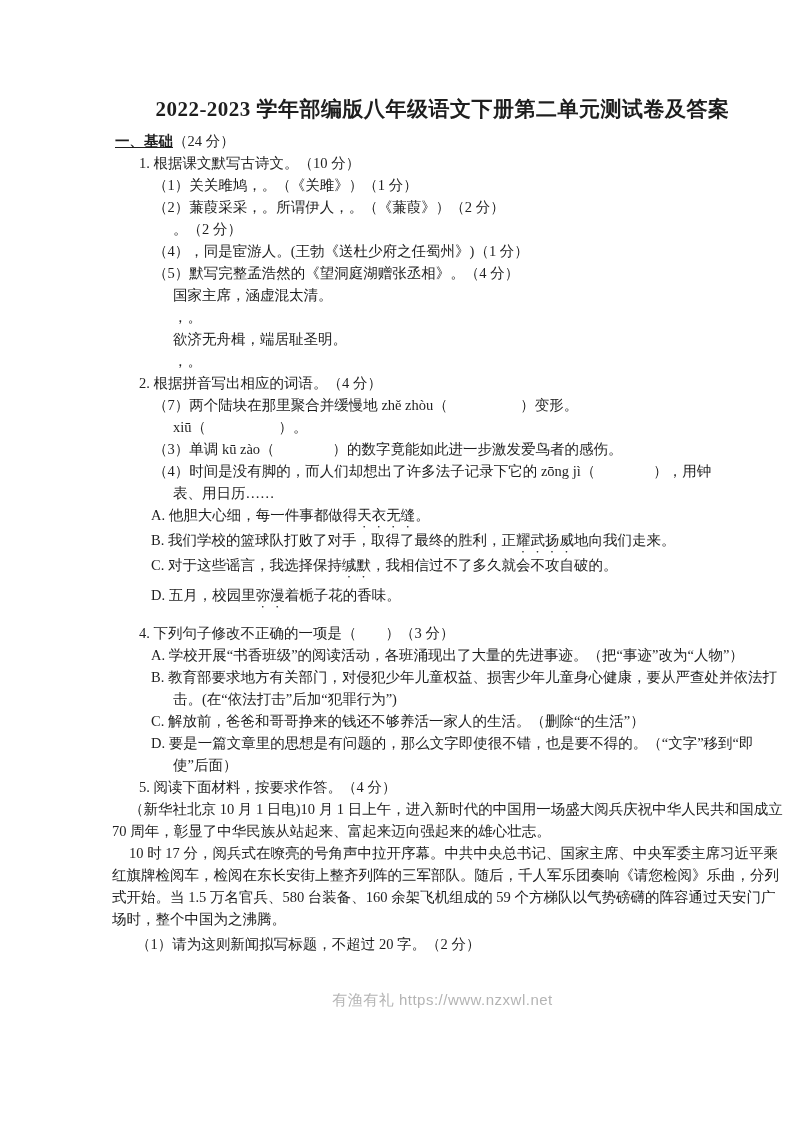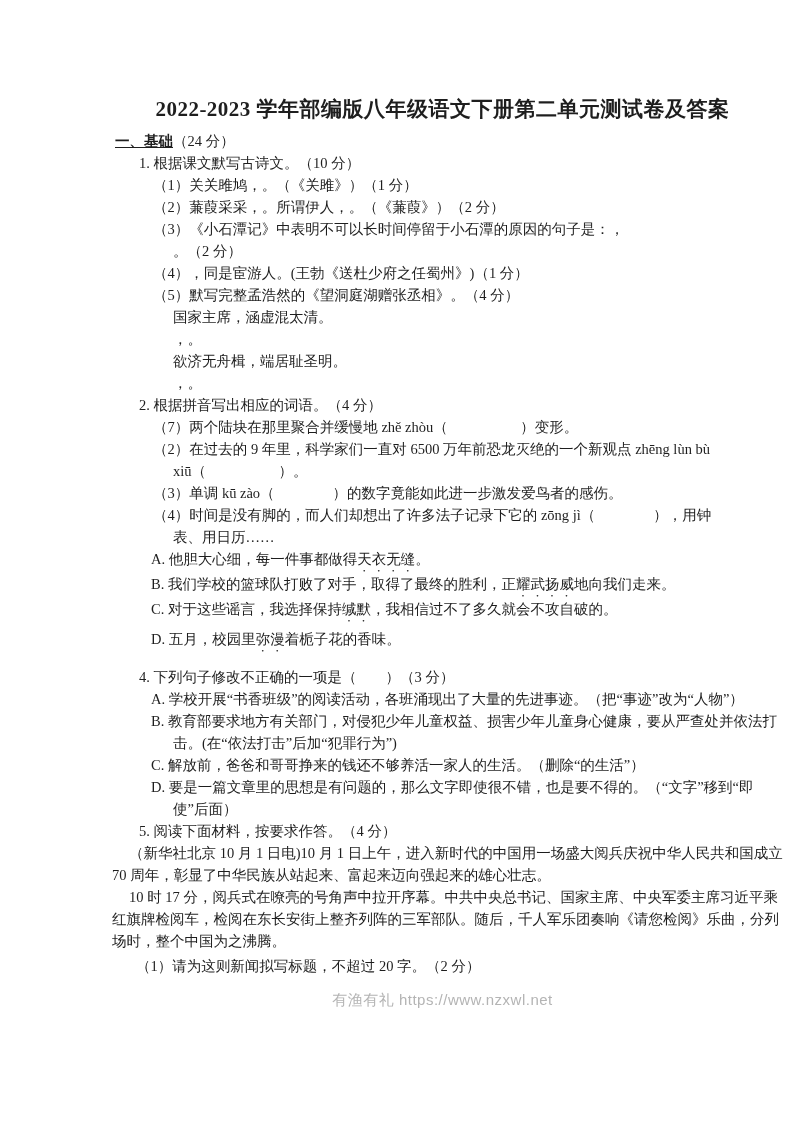--- a/index.html
+++ b/index.html
@@ -70,32 +70,30 @@
 
   <div class="title">2022-2023 学年部编版八年级语文下册第二单元测试卷及答案</div>
 
   <div class="body">
 
     <div class="line ind0"><span class="bold">一、基础</span><span>（24 分）</span></div>
 
     <div class="line ind1">1. 根据课文默写古诗文。（10 分）</div>
     <div class="line ind2">（1）关关雎鸠，。（《关雎》）（1 分）</div>
     <div class="line ind2">（2）蒹葭采采，。所谓伊人，。（《蒹葭》）（2 分）</div>
-    <div class="line ind2">（3）《小石潭记》中表明不可以长时间停留于小石潭的原因的句子是：，</div>
     <div class="line ind3">。（2 分）</div>
     <div class="line ind2">（4），同是宦游人。(王勃《送杜少府之任蜀州》)（1 分）</div>
     <div class="line ind2">（5）默写完整孟浩然的《望洞庭湖赠张丞相》。（4 分）</div>
     <div class="line ind3">国家主席，涵虚混太清。</div>
     <div class="line ind3">，。</div>
     <div class="line ind3">欲济无舟楫，端居耻圣明。</div>
     <div class="line ind3">，。</div>
 
     <div class="line ind1">2. 根据拼音写出相应的词语。（4 分）</div>
     <div class="line ind2">（7）两个陆块在那里聚合并缓慢地 zhě zhòu（　　　　　）变形。</div>
-    <div class="line ind2">（2）在过去的 9 年里，科学家们一直对 6500 万年前恐龙灭绝的一个新观点 zhēng lùn bù</div>
     <div class="line ind3">xiū（　　　　　）。</div>
     <div class="line ind2">（3）单调 kū zào（　　　　）的数字竟能如此进一步激发爱鸟者的感伤。</div>
     <div class="line ind2">（4）时间是没有脚的，而人们却想出了许多法子记录下它的 zōng jì（　　　　），用钟</div>
     <div class="line ind3">表、用日历……</div>
 
     <div class="line ind2b"><span>A. 他胆大心细，每一件事都做得</span><span class="emdot">天衣无缝</span><span>。</span></div>
     <div class="line ind2b mt3"><span>B. 我们学校的篮球队打败了对手，取得了最终的胜利，正</span><span class="emdot">耀武扬威</span><span>地向我们走来。</span></div>
     <div class="line ind2b mt3"><span>C. 对于这些谣言，我选择保持</span><span class="emdot">缄默</span><span>，我相信过不了多久就会不攻自破的。</span></div>
     <div class="line ind2b mt8"><span>D. 五月，校园里</span><span class="emdot">弥漫</span><span>着栀子花的香味。</span></div>
 
@@ -105,20 +103,21 @@
     <div class="line ind3">击。(在“依法打击”后加“犯罪行为”)</div>
     <div class="line ind2b">C. 解放前，爸爸和哥哥挣来的钱还不够养活一家人的生活。（删除“的生活”）</div>
     <div class="line ind2b">D. 要是一篇文章里的思想是有问题的，那么文字即使很不错，也是要不得的。（“文字”移到“即</div>
     <div class="line ind3">使”后面）</div>
 
     <div class="line ind1">5. 阅读下面材料，按要求作答。（4 分）</div>
     <div class="line pind">（新华社北京 10 月 1 日电)10 月 1 日上午，进入新时代的中国用一场盛大阅兵庆祝中华人民共和国成立</div>
     <div class="line">70 周年，彰显了中华民族从站起来、富起来迈向强起来的雄心壮志。</div>
     <div class="line pind">10 时 17 分，阅兵式在嘹亮的号角声中拉开序幕。中共中央总书记、国家主席、中央军委主席习近平乘</div>
     <div class="line">红旗牌检阅车，检阅在东长安街上整齐列阵的三军部队。随后，千人军乐团奏响《请您检阅》乐曲，分列</div>
+    <div class="line">式开始。当 1.5 万名官兵、580 台装备、160 余架飞机组成的 59 个方梯队以气势磅礴的阵容通过天安门广</div>
     <div class="line">场时，整个中国为之沸腾。</div>
     <div class="line ind1b mt3">（1）请为这则新闻拟写标题，不超过 20 字。（2 分）</div>
 
   </div>
 
   <div class="footer">有渔有礼 https://www.nzxwl.net</div>
 
 </div>
 
 </body></html>

